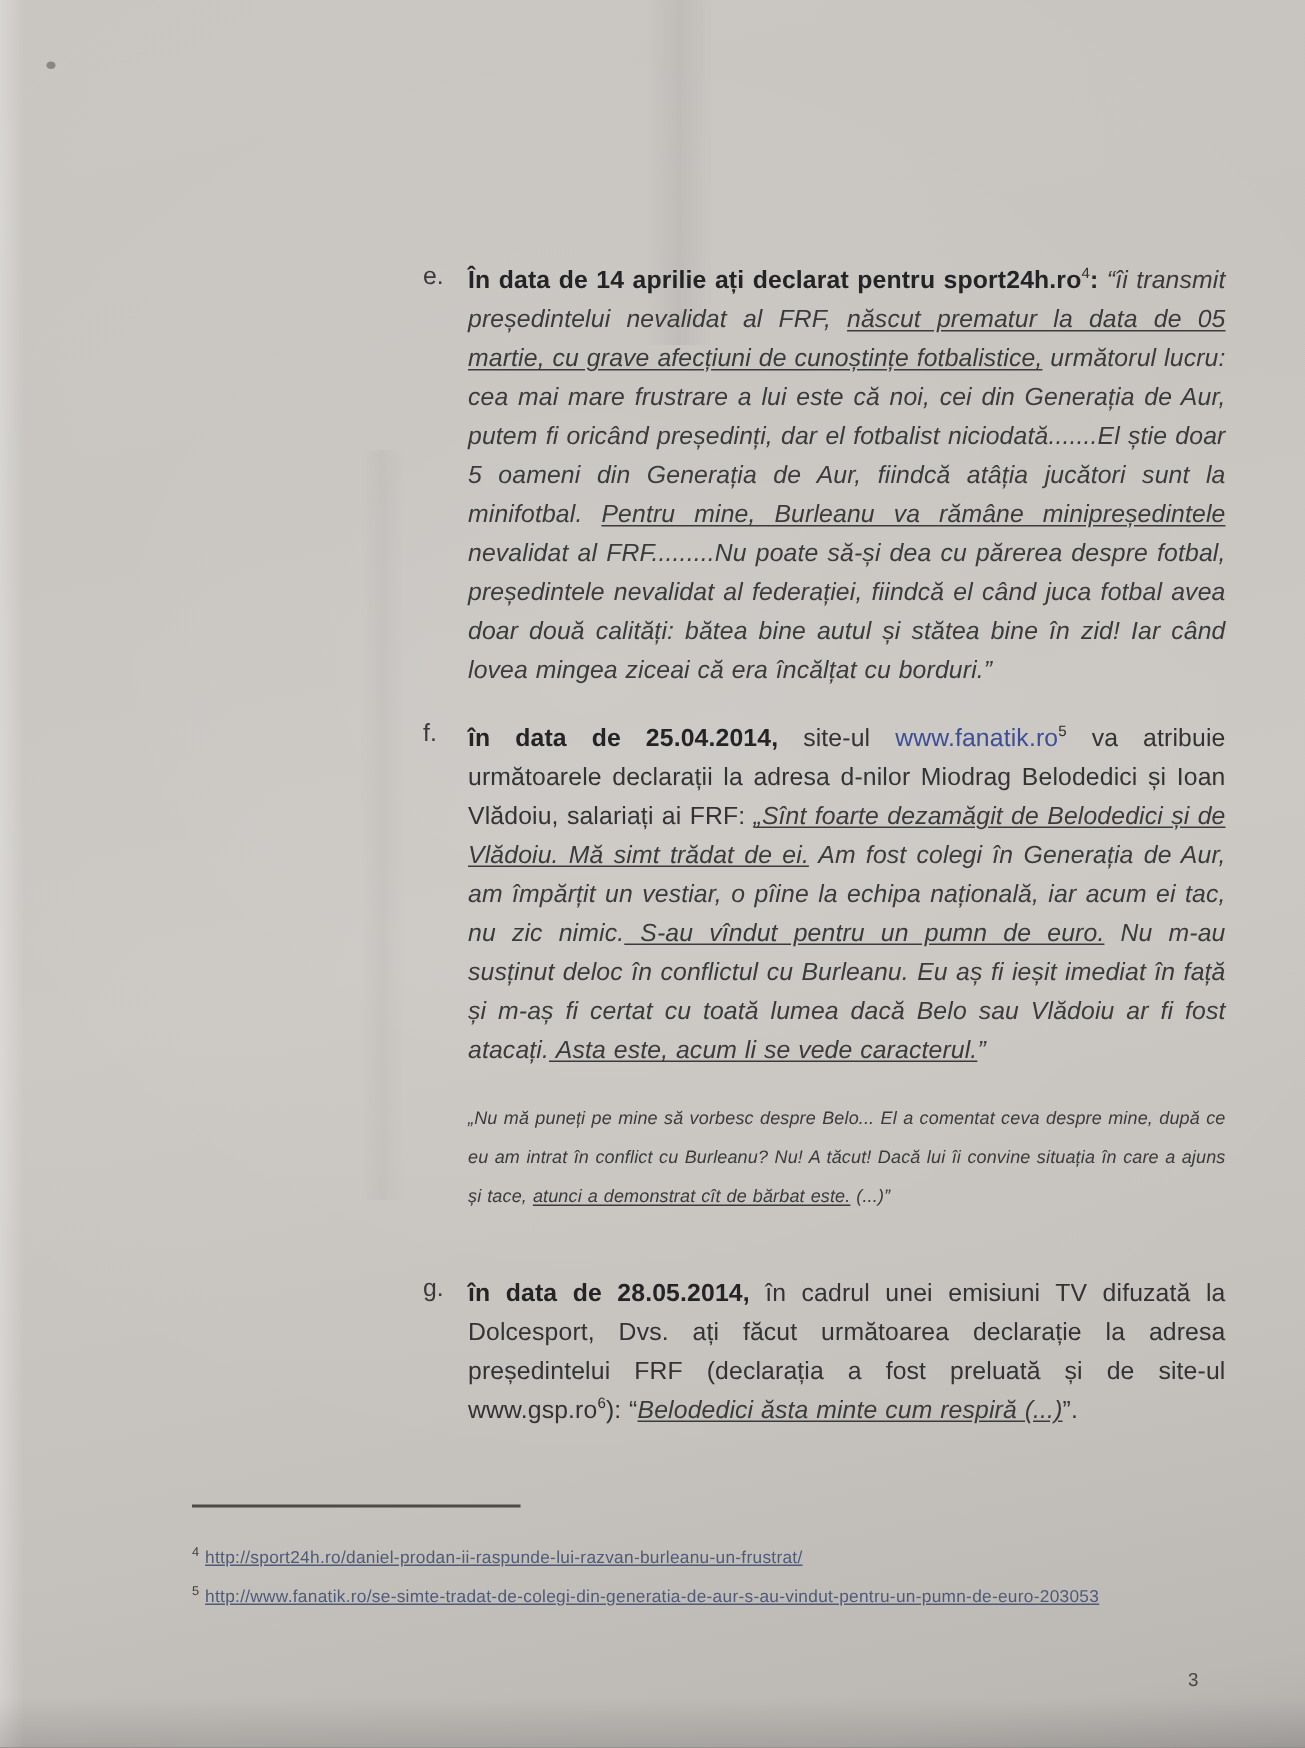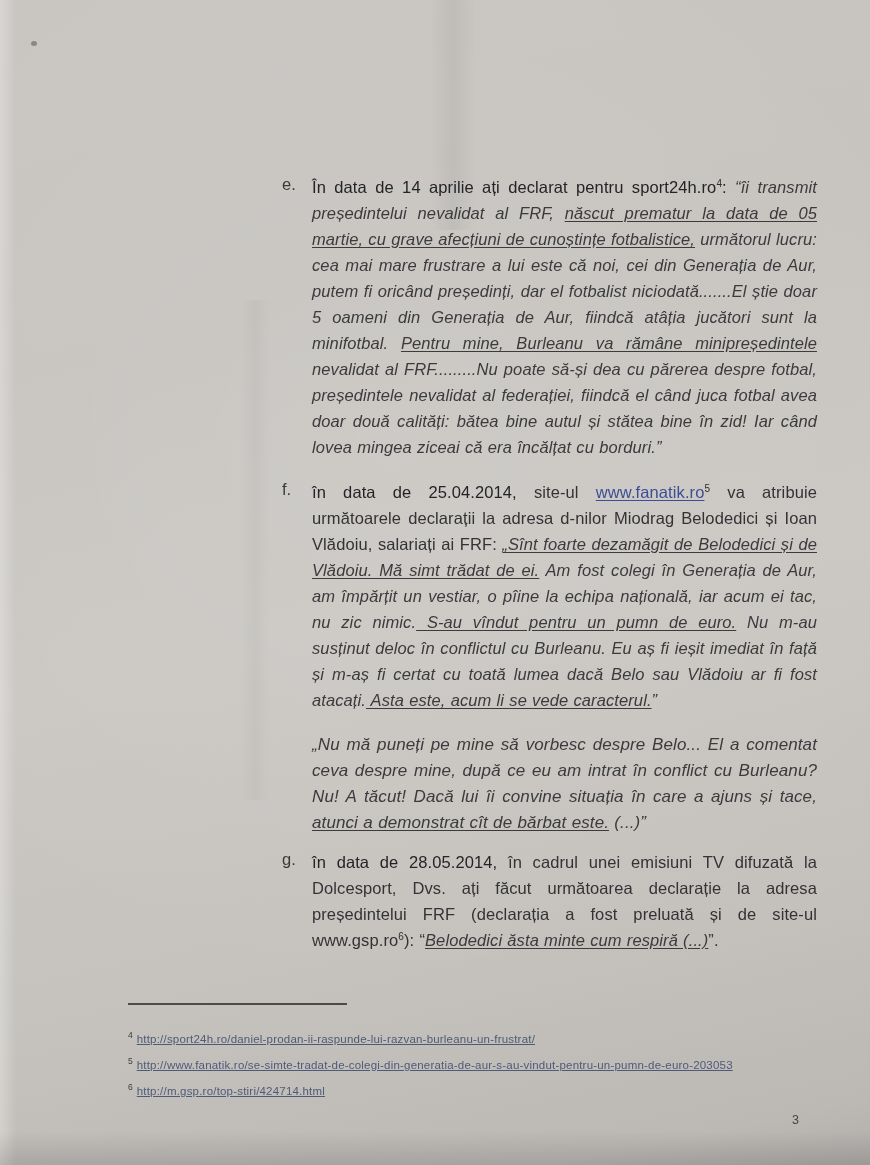--- a/index.html
+++ b/index.html
@@ -23,27 +23,27 @@
     background:linear-gradient(90deg, rgba(0,0,0,0), rgba(0,0,0,0.03) 50%, rgba(0,0,0,0));}
   .speck{position:absolute;left:31px;top:41px;width:6px;height:5px;border-radius:50%;
     background:#75736e;opacity:.75;}
 
   .para{position:absolute;left:282px;width:536px;color:#333335;}
   .para .marker{position:absolute;left:0;top:1px;font-size:16.5px;color:#3a3a3c;}
   .para .ptext{margin:0 0 0 30px;width:505px;text-align:justify;
     font-size:16.5px;line-height:26px;word-spacing:0.5px;letter-spacing:0.1px;}
   .quote-block{position:absolute;left:312px;width:505px;color:#3a3a3c;}
   .quote-block .ptext{margin:0;width:505px;text-align:justify;
-    font-size:17px;line-height:26px;word-spacing:0.5px;letter-spacing:0.1px;}
+    font-size:12px;line-height:26px;word-spacing:0.5px;letter-spacing:0.1px;}
 
-  b.lead{font-weight:normal;color:#242427;}
+  b.lead{font-weight:bold;color:#242427;}
   i{font-style:italic;color:#3b3b3d;}
   .u{text-decoration:underline;text-underline-offset:2px;}
   sup.ref{font-size:10px;line-height:0;vertical-align:super;color:#2c2c2e;}
-  a.body-link{color:#3c4e95;text-decoration:underline;text-underline-offset:2px;cursor:pointer;}
+  a.body-link{color:#3c4e95;text-underline-offset:2px;cursor:pointer;}
 
   .footnotes{position:absolute;left:128px;top:1003px;width:690px;}
   .fn-rule{width:219px;height:0;border-top:2px solid #4d4b47;margin-bottom:21px;}
   .fn{font-size:11.5px;line-height:26px;color:#44423e;white-space:nowrap;}
   .fn sup{font-size:8.5px;vertical-align:super;line-height:0;margin-right:4px;color:#3e3c38;}
   .fn a{color:#4e5a78;text-decoration:underline;cursor:pointer;letter-spacing:0.2px;}
 
   .page-num{position:absolute;left:792px;top:1113px;font-size:12.5px;color:#454547;}
 </style>
 </head>
@@ -72,17 +72,16 @@
 
   <section class="para" style="top:849px">
     <span class="marker">g.</span>
     <p class="ptext"><b class="lead">în data de 28.05.2014,</b><span> în cadrul unei emisiuni TV difuzată la Dolcesport, Dvs. ați făcut următoarea declarație la adresa președintelui FRF (declarația a fost preluată și de site-ul www.gsp.ro</span><sup class="ref">6</sup><span>): “</span><i class="u">Belodedici ăsta minte cum respiră (...)</i><span>”.</span></p>
   </section>
 
   <footer class="footnotes">
     <div class="fn-rule"></div>
     <div class="fn"><sup>4</sup><a>http://sport24h.ro/daniel-prodan-ii-raspunde-lui-razvan-burleanu-un-frustrat/</a></div>
     <div class="fn"><sup>5</sup><a>http://www.fanatik.ro/se-simte-tradat-de-colegi-din-generatia-de-aur-s-au-vindut-pentru-un-pumn-de-euro-203053</a></div>
-    <div class="fn"><sup>6</sup><a>http://m.gsp.ro/top-stiri/424714.html</a></div>
   </footer>
 
   <div class="page-num">3</div>
 </div>
 
 </body></html>

